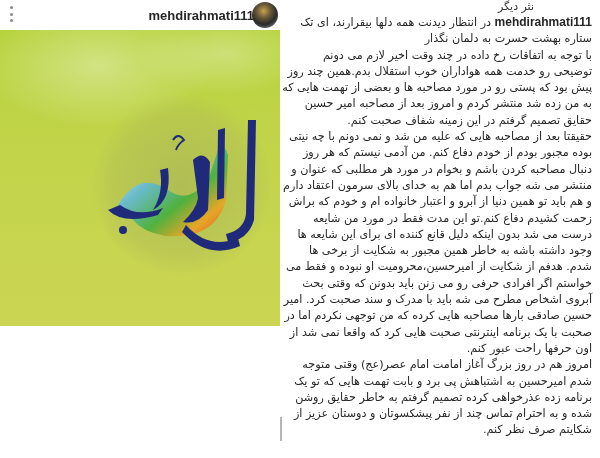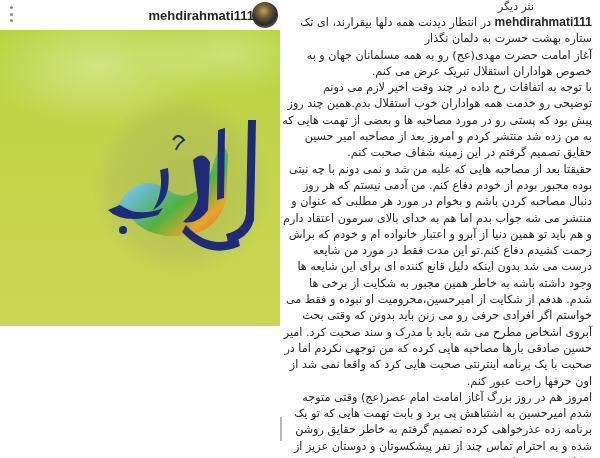--- a/index.html
+++ b/index.html
@@ -93,21 +93,20 @@
     <circle cx="25" cy="120" r="4" fill="#1f2a7a"></circle>
     <path d="M75 30 Q80 22 86 30 Q80 34 78 40" stroke="#1f2a7a" stroke-width="2" fill="none"></path>
   </svg>
 </div>
 
 <div class="caption-col">
   <div class="avatar avatar-comment"></div>
   <span class="top-fragment">نثر دیگر</span>
   <div class="caption">
     <p><span class="user">mehdirahmati111</span> <span>در انتظار دیدنت همه دلها بیقرارند، ای تک ستاره بهشت حسرت به دلمان نگذار</span></p>
-    <p>آغاز امامت حضرت مهدی(عج) رو به همه مسلمانان جهان و به خصوص هواداران استقلال تبریک عرض می کنم.</p>
     <p>با توجه به اتفاقات رخ داده در چند وقت اخیر لازم می دونم توضیحی رو خدمت همه هواداران خوب استقلال بدم.همین چند روز پیش بود که پستی رو در مورد مصاحبه ها و بعضی از تهمت هایی که به من زده شد منتشر کردم و امروز بعد از مصاحبه امیر حسین حقایق تصمیم گرفتم در این زمینه شفاف صحبت کنم.</p>
     <p>حقیقتا بعد از مصاحبه هایی که علیه من شد و نمی دونم با چه نیتی بوده مجبور بودم از خودم دفاع کنم. من آدمی نیستم که هر روز دنبال مصاحبه کردن باشم و بخوام در مورد هر مطلبی که عنوان و منتشر می شه جواب بدم اما هم به خدای بالای سرمون اعتقاد دارم و هم باید تو همین دنیا از آبرو و اعتبار خانواده ام و خودم که براش زحمت کشیدم دفاع کنم.تو این مدت  فقط در مورد من شایعه درست می شد بدون اینکه دلیل قانع کننده ای برای این شایعه ها وجود داشته باشه به خاطر همین مجبور به شکایت از برخی ها شدم. هدفم از شکایت از امیرحسین،محرومیت او نبوده و فقط می خواستم اگر افرادی حرفی رو می زنن باید بدونن که وقتی بحث آبروی اشخاص مطرح می شه باید با مدرک و سند صحبت کرد. امیر حسین صادقی بارها مصاحبه هایی کرده که من توجهی نکردم اما در صحبت با یک برنامه اینترنتی صحبت هایی کرد که واقعا نمی شد از اون حرفها راحت عبور کنم.</p>
     <p>امروز هم در روز بزرگ آغاز امامت امام عصر(عج) وقتی متوجه شدم امیرحسین به اشتباهش پی برد و بابت تهمت هایی که تو یک برنامه زده عذرخواهی کرده تصمیم گرفتم به خاطر حقایق روشن شده و به احترام تماس چند از نفر پیشکسوتان و دوستان عزیز از شکایتم صرف نظر کنم.</p>
 
   </div>
 </div>
 
 <div class="scroll-indicator"></div>
 
 </body></html>

